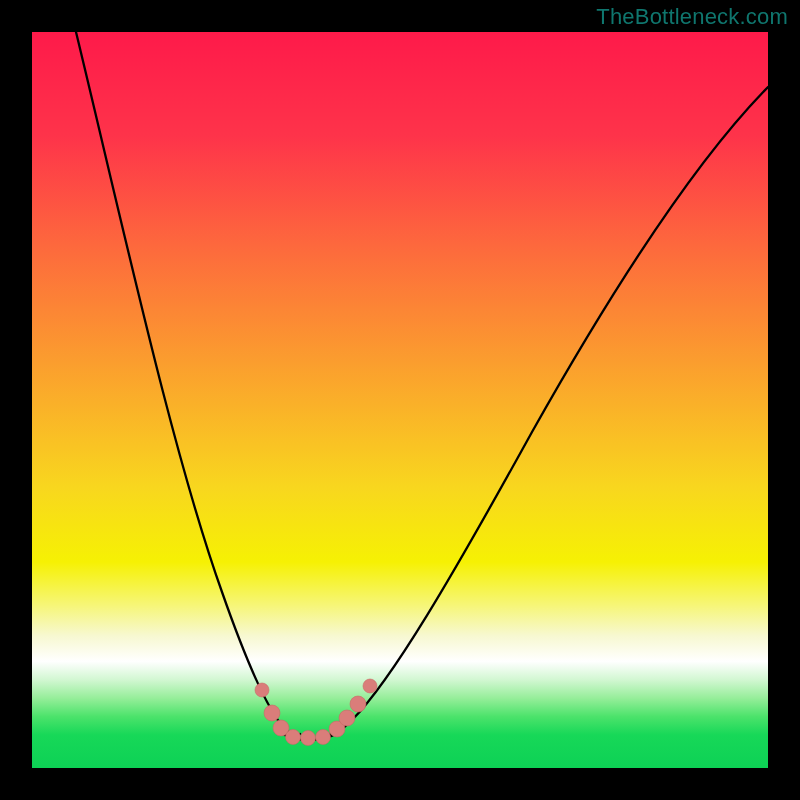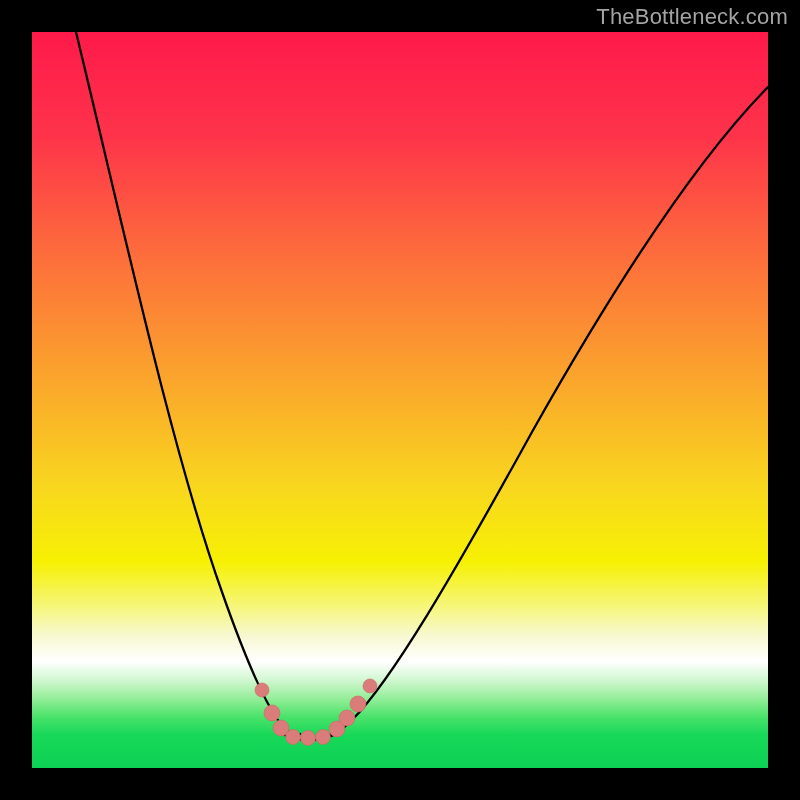--- a/index.html
+++ b/index.html
@@ -7,21 +7,21 @@
     width: 800px;
     height: 800px;
     background: #000;
     position: relative;
     font-family: Arial, Helvetica, sans-serif;
   }
   .watermark {
     position: absolute;
     top: 4px;
     right: 12px;
-    color: #a3a3a3;
+    color: #0f766e;
     font-size: 22px;
     font-weight: 500;
     z-index: 5;
     letter-spacing: 0.2px;
   }
   .plot-area {
     position: absolute;
     left: 32px;
     top: 32px;
     width: 736px;

